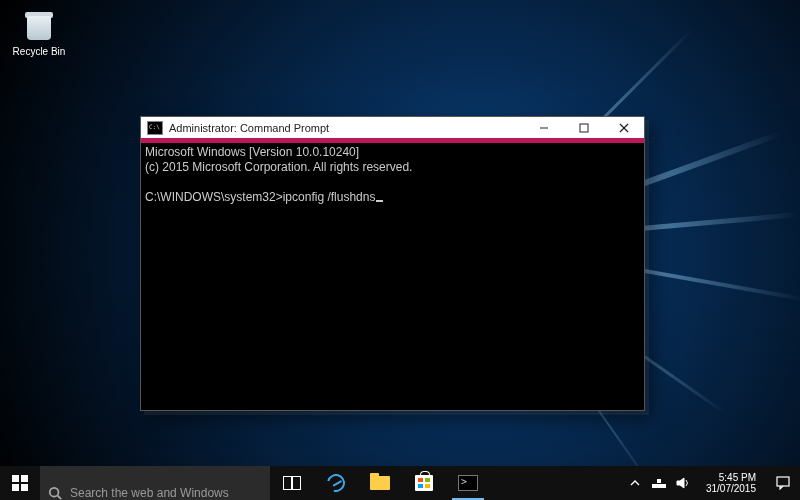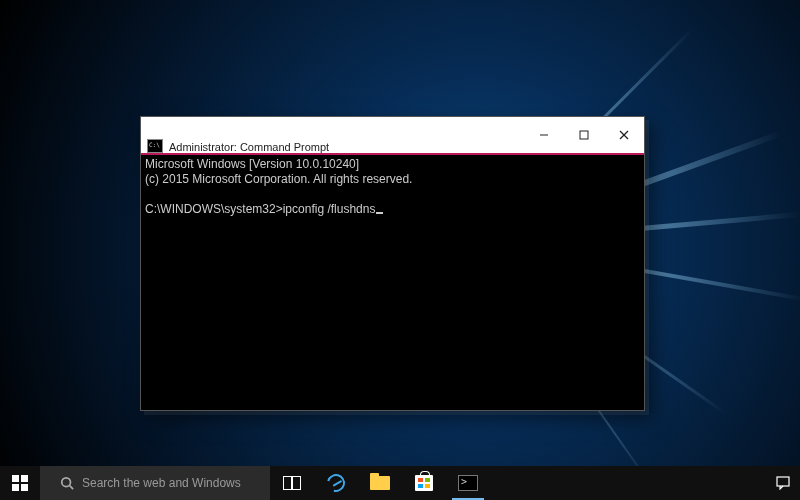--- a/index.html
+++ b/index.html
@@ -31,22 +31,22 @@
   .desktop-icon .label { text-shadow: 0 1px 2px #000; }
 
   
   .window {
     position: absolute; left: 140px; top: 116px; width: 505px; height: 295px;
     background: #fff; border: 1px solid #555;
     box-shadow: 4px 4px 0 rgba(255,255,255,0.06), 8px 8px 18px rgba(0,0,0,0.5);
     display: flex; flex-direction: column;
   }
   .titlebar {
-    height: 38px; background: #fff; display: flex; align-items: flex-end;
-    border-bottom: 2px solid #be185d; font-size: 11px; color: #222;
+    height: 26px; background: #fff; display: flex; align-items: center;
+    border-bottom: 5px solid #be185d; font-size: 11px; color: #222;
   }
   .titlebar .icon {
     width: 16px; height: 14px; margin: 0 6px 0 6px;
     background: #000; display: inline-block; position: relative; border:1px solid #888;
   }
   .titlebar .icon::after { content:"C:\\"; color:#ccc; font-size:6px; position:absolute; left:1px; top:1px; font-family: Consolas, monospace;}
   .titlebar .title { flex: 1; white-space: nowrap; overflow: hidden; }
   .win-controls { display: flex; height: 100%; }
   .win-btn { width: 40px; display:flex; align-items:center; justify-content:center; cursor:pointer; }
   .win-btn svg { width: 10px; height: 10px; stroke:#222; stroke-width:1; fill:none; }
@@ -64,22 +64,22 @@
   }
 
   
   .taskbar {
     position: absolute; left: 0; bottom: 0; width: 100%; height: 34px;
     background: #101010; display: flex; align-items: stretch; color: #fff;
   }
   .tb-btn { width: 40px; display:flex; align-items:center; justify-content:center; cursor:pointer; }
   .start svg { width:16px; height:16px; fill:#fff; }
   .search {
-    flex: 0 0 230px; background:#2b2b2b; display:flex; align-items:center;
-    padding: 0 20px; gap:8px; cursor:text;
+    flex: 0 0 230px; background:#2b2b2b; display:flex; align-items:flex-end;
+    padding: 0 8px; gap:8px; cursor:text;
   }
   .search svg { width:14px; height:14px; stroke:#aaa; fill:none; stroke-width:2; }
   .search input {
     flex:1; background:transparent; border:0; outline:0; color:#ddd; font-size:12px;
   }
   .search input::placeholder { color:#9a9a9a; }
   .task-item { width:44px; display:flex; align-items:center; justify-content:center; position:relative; cursor:pointer; }
   .task-item.active::after { content:""; position:absolute; left:6px; right:6px; bottom:0; height:2px; background:#76b9ed; }
   .task-item .ico { width:20px; height:20px; display:flex; align-items:center; justify-content:center; }
   .spacer { flex:1; }
@@ -116,20 +116,27 @@
 <body>
 
 <div class="desktop">
   <div class="ray r1"></div>
   <div class="ray r2"></div>
   <div class="ray r3"></div>
   <div class="ray r4"></div>
   <div class="ray r5"></div>
   <div class="ray r6"></div>
 
+  <div class="desktop-icon">
+    <div class="glyph">
+      <div class="bin-lid"></div>
+        <div class="bin-body"></div>
+    </div>
+    <div class="label">Recycle Bin</div>
+  </div>
 
   <div class="window">
     <div class="titlebar">
       <span class="icon"></span>
       <span class="title">Administrator: Command Prompt</span>
       <div class="win-controls">
         <div class="win-btn">
           <svg viewBox="0 0 10 10">
               <line x1="1" y1="5" x2="9" y2="5"></line>
             </svg>
@@ -191,20 +198,43 @@
         </div>
     </div>
     <div class="task-item active">
       <div class="ico">
           <div class="ico-cmd"></div>
         </div>
     </div>
 
     <div class="spacer"></div>
 
+    <div class="tray">
+      <div class="glyph">
+        <svg viewBox="0 0 10 10" width="10" height="10" stroke="#fff" fill="none" stroke-width="1.3">
+            <polyline points="1,7 5,3 9,7"></polyline>
+          </svg>
+      </div>
+      <div class="glyph">
+        <svg viewBox="0 0 14 14" width="14" height="14" fill="#fff">
+            <rect x="0" y="8" width="14" height="4"></rect>
+            <rect x="5" y="3" width="4" height="4"></rect>
+          </svg>
+      </div>
+      <div class="glyph">
+        <svg viewBox="0 0 14 14" width="14" height="14" fill="#fff" stroke="#fff" stroke-width="1">
+            <polygon points="1,5 4,5 8,2 8,12 4,9 1,9"></polygon>
+            <path d="M10 4 Q13 7 10 10" fill="none"></path>
+          </svg>
+      </div>
+      <div class="clock">
+        <div>5:45 PM</div>
+        <div>31/07/2015</div>
+      </div>
+    </div>
     <div class="notif">
       <svg viewBox="0 0 14 14" width="14" height="14" fill="none" stroke="#fff" stroke-width="1.2">
         <rect x="1" y="1" width="12" height="9"></rect>
           <polyline points="4,10 4,13 7,10"></polyline>
       </svg>
     </div>
   </div>
 </div>
 
 </body></html>

